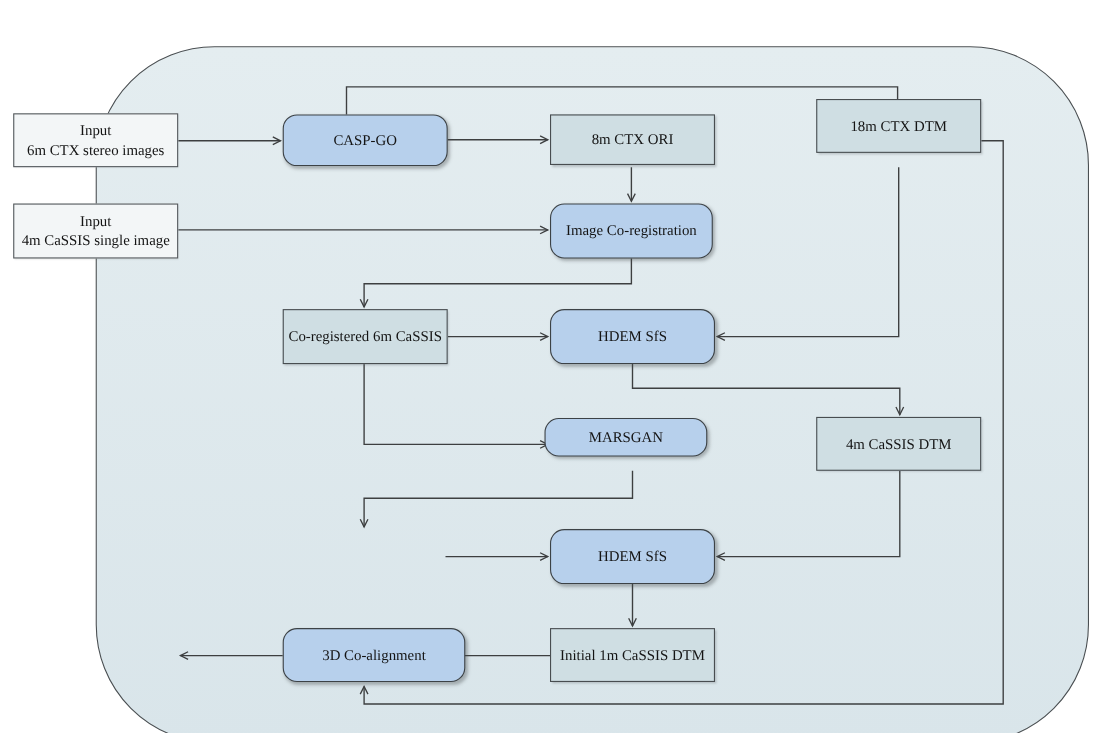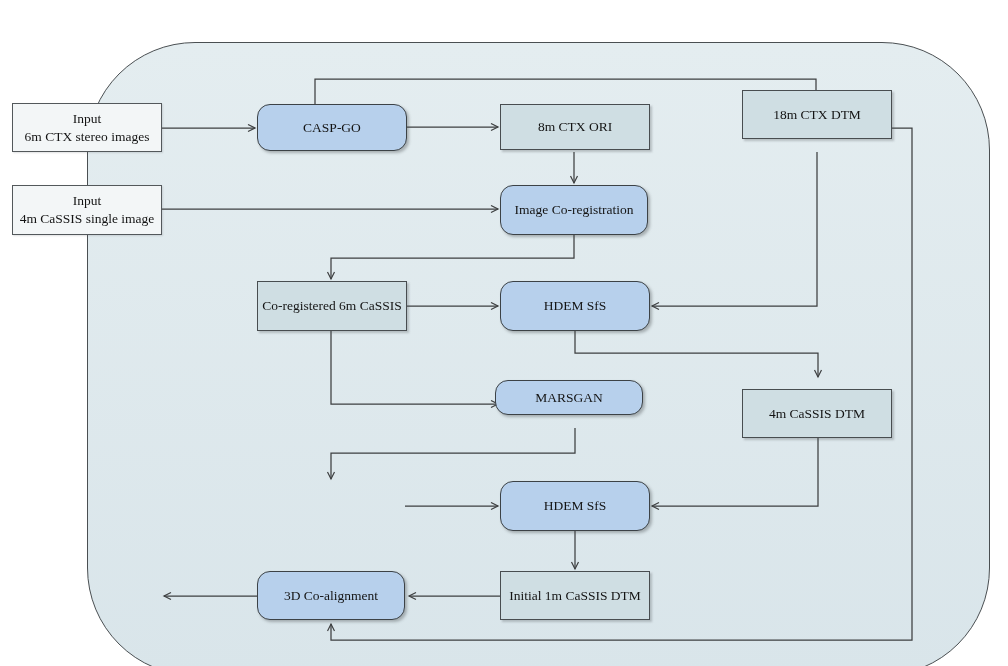--- a/index.html
+++ b/index.html
@@ -109,31 +109,31 @@
   </div>
 
   <div class="node process" style="left:500px;top:253px;width:150px;height:50px">
     <span>HDEM SfS</span>
   </div>
 
   <div class="node process" style="left:495px;top:352px;width:148px;height:35px">
     <span>MARSGAN</span>
   </div>
 
-  <div class="node rect" style="left:742px;top:361px;width:150px;height:49px">
+  <div class="node rect" style="left:742px;top:351px;width:150px;height:49px">
     <span>4m CaSSIS DTM</span>
   </div>
 
 
   <div class="node process" style="left:500px;top:453px;width:150px;height:50px">
     <span>HDEM SfS</span>
   </div>
 
   <div class="node rect" style="left:500px;top:543px;width:150px;height:49px">
     <span>Initial 1m CaSSIS DTM</span>
   </div>
 
-  <div class="node process" style="left:257px;top:543px;width:148px;height:49px">
+  <div class="node process" style="left:257px;top:543px;width:166px;height:49px">
     <span>3D Co-alignment</span>
   </div>
 
 
 </div>
 
 </body></html>

